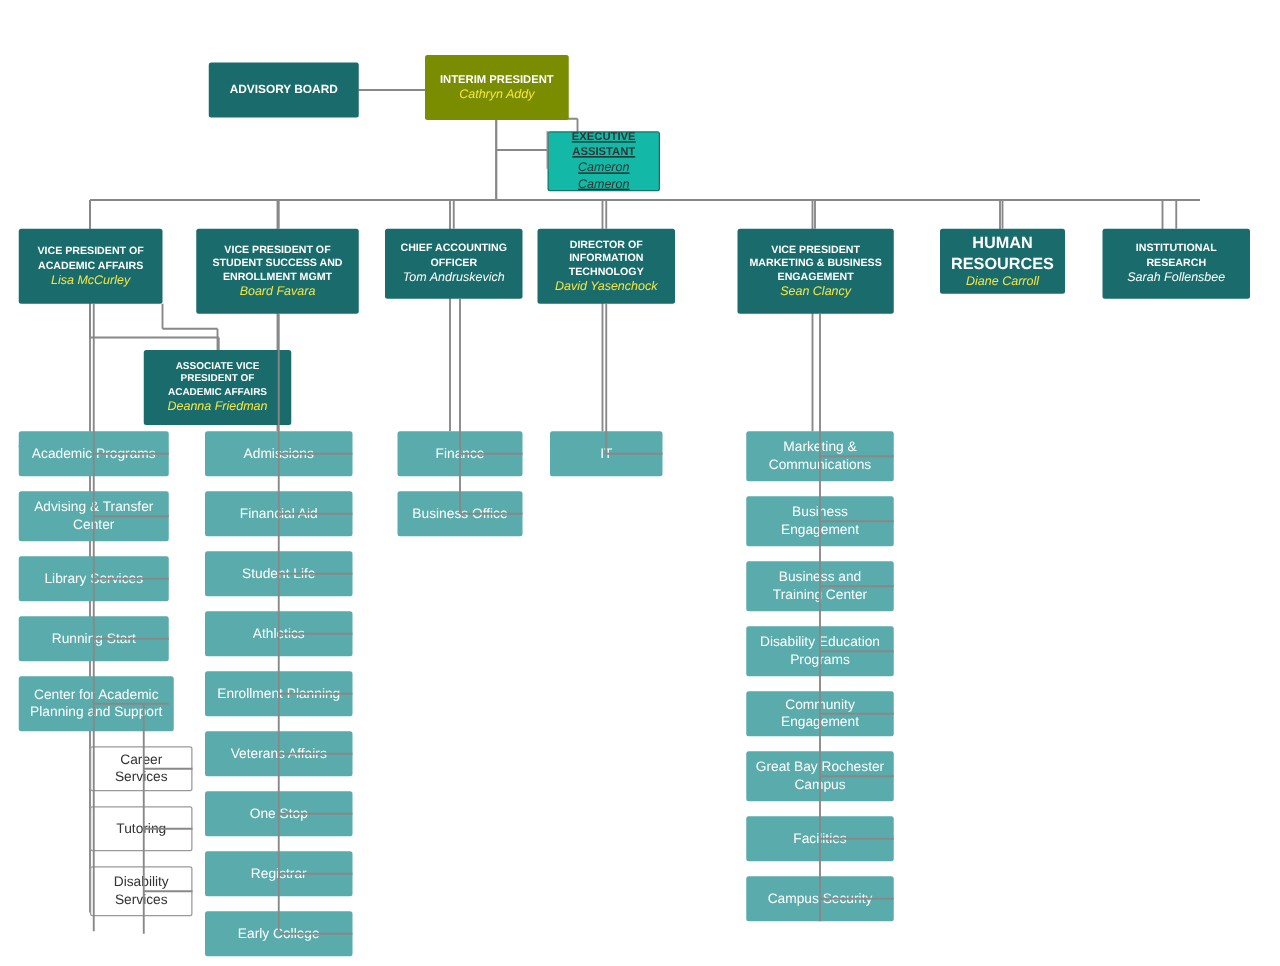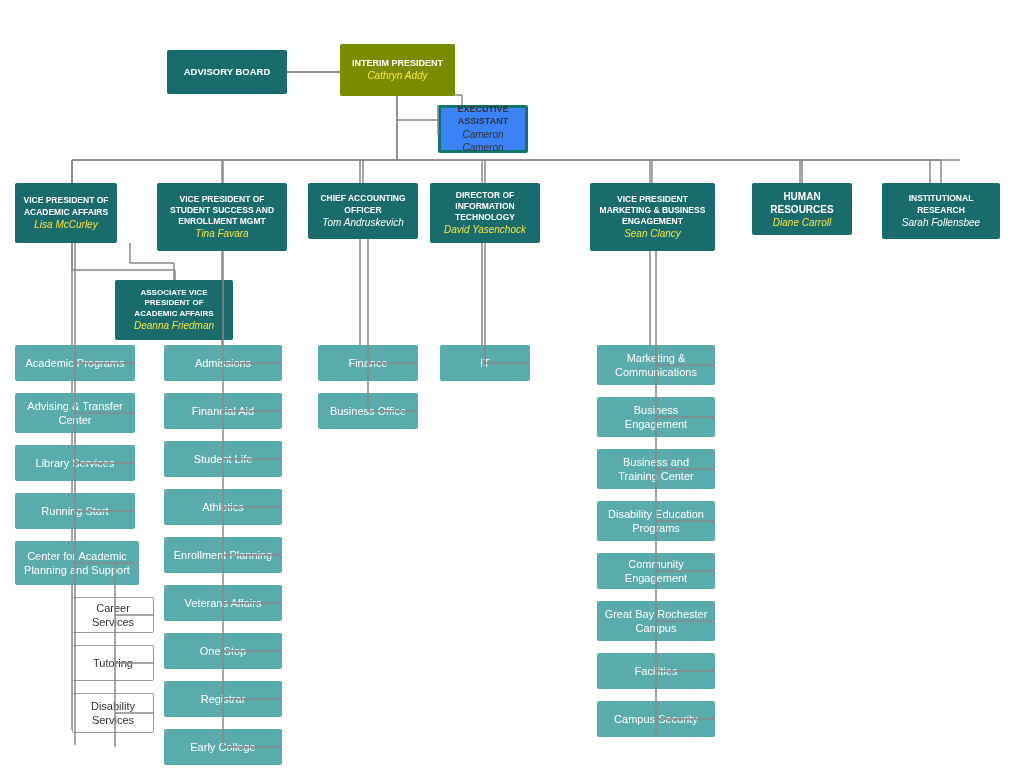--- a/index.html
+++ b/index.html
@@ -36,23 +36,24 @@
       color: #f5e642;
     }
     .box-olive {
       background-color: #7a8c00;
       color: #fff;
     }
     .box-olive .name-yellow {
       color: #f5e642;
     }
     .box-yellow {
-      background-color: #3b82f6;
+      background-color: #14b8a6;
       color: #1a1a1a;
-      border: 3px solid #0f766e;
+      border: 1px solid #0f766e;
+      text-decoration: underline;
     }
     .box-light {
       background-color: #5aabab;
       color: #fff;
     }
     .box-white {
       background-color: #fff;
       color: #333;
       border: 1px solid #999;
     }
@@ -140,31 +141,31 @@
     </div>
   </div>
 
   <div class="box box-yellow" style="left:438px; top:105px; width:90px; height:48px;">
     <div>
       <span class="title" style="font-size:9px; color:#333;">Executive Assistant</span>
       <span class="name" style="color:#333;">Cameron Cameron</span>
     </div>
   </div>
 
-  <div class="box box-dark" style="left:15px; top:183px; width:102px; height:60px;">
+  <div class="box box-dark" style="left:15px; top:183px; width:115px; height:60px;">
     <div>
       <span class="title" style="font-size:8.5px;">VICE PRESIDENT OF ACADEMIC AFFAIRS</span>
       <span class="name name-yellow">Lisa McCurley</span>
     </div>
   </div>
 
   <div class="box box-dark" style="left:157px; top:183px; width:130px; height:68px;">
     <div>
       <span class="title" style="font-size:8.5px;">VICE PRESIDENT OF STUDENT SUCCESS AND ENROLLMENT MGMT</span>
-      <span class="name name-yellow">Tina Favara</span>
+      <span class="name name-yellow">Board Favara</span>
     </div>
   </div>
 
   <div class="box box-dark" style="left:308px; top:183px; width:110px; height:56px;">
     <div>
       <span class="title" style="font-size:8.5px;">CHIEF ACCOUNTING OFFICER</span>
       <span class="name">Tom Andruskevich</span>
     </div>
   </div>
 
@@ -177,21 +178,21 @@
 
   <div class="box box-dark" style="left:590px; top:183px; width:125px; height:68px;">
     <div>
       <span class="title" style="font-size:8.5px;">VICE PRESIDENT MARKETING &amp; BUSINESS ENGAGEMENT</span>
       <span class="name name-yellow">Sean Clancy</span>
     </div>
   </div>
 
   <div class="box box-dark" style="left:752px; top:183px; width:100px; height:52px;">
     <div>
-      <span class="title" style="font-size:10px;">HUMAN RESOURCES</span>
+      <span class="title" style="font-size:13px;">HUMAN RESOURCES</span>
       <span class="name name-yellow">Diane Carroll</span>
     </div>
   </div>
 
   <div class="box box-dark" style="left:882px; top:183px; width:118px; height:56px;">
     <div>
       <span class="title" style="font-size:8.5px;">INSTITUTIONAL RESEARCH</span>
       <span class="name">Sarah Follensbee</span>
     </div>
   </div>

